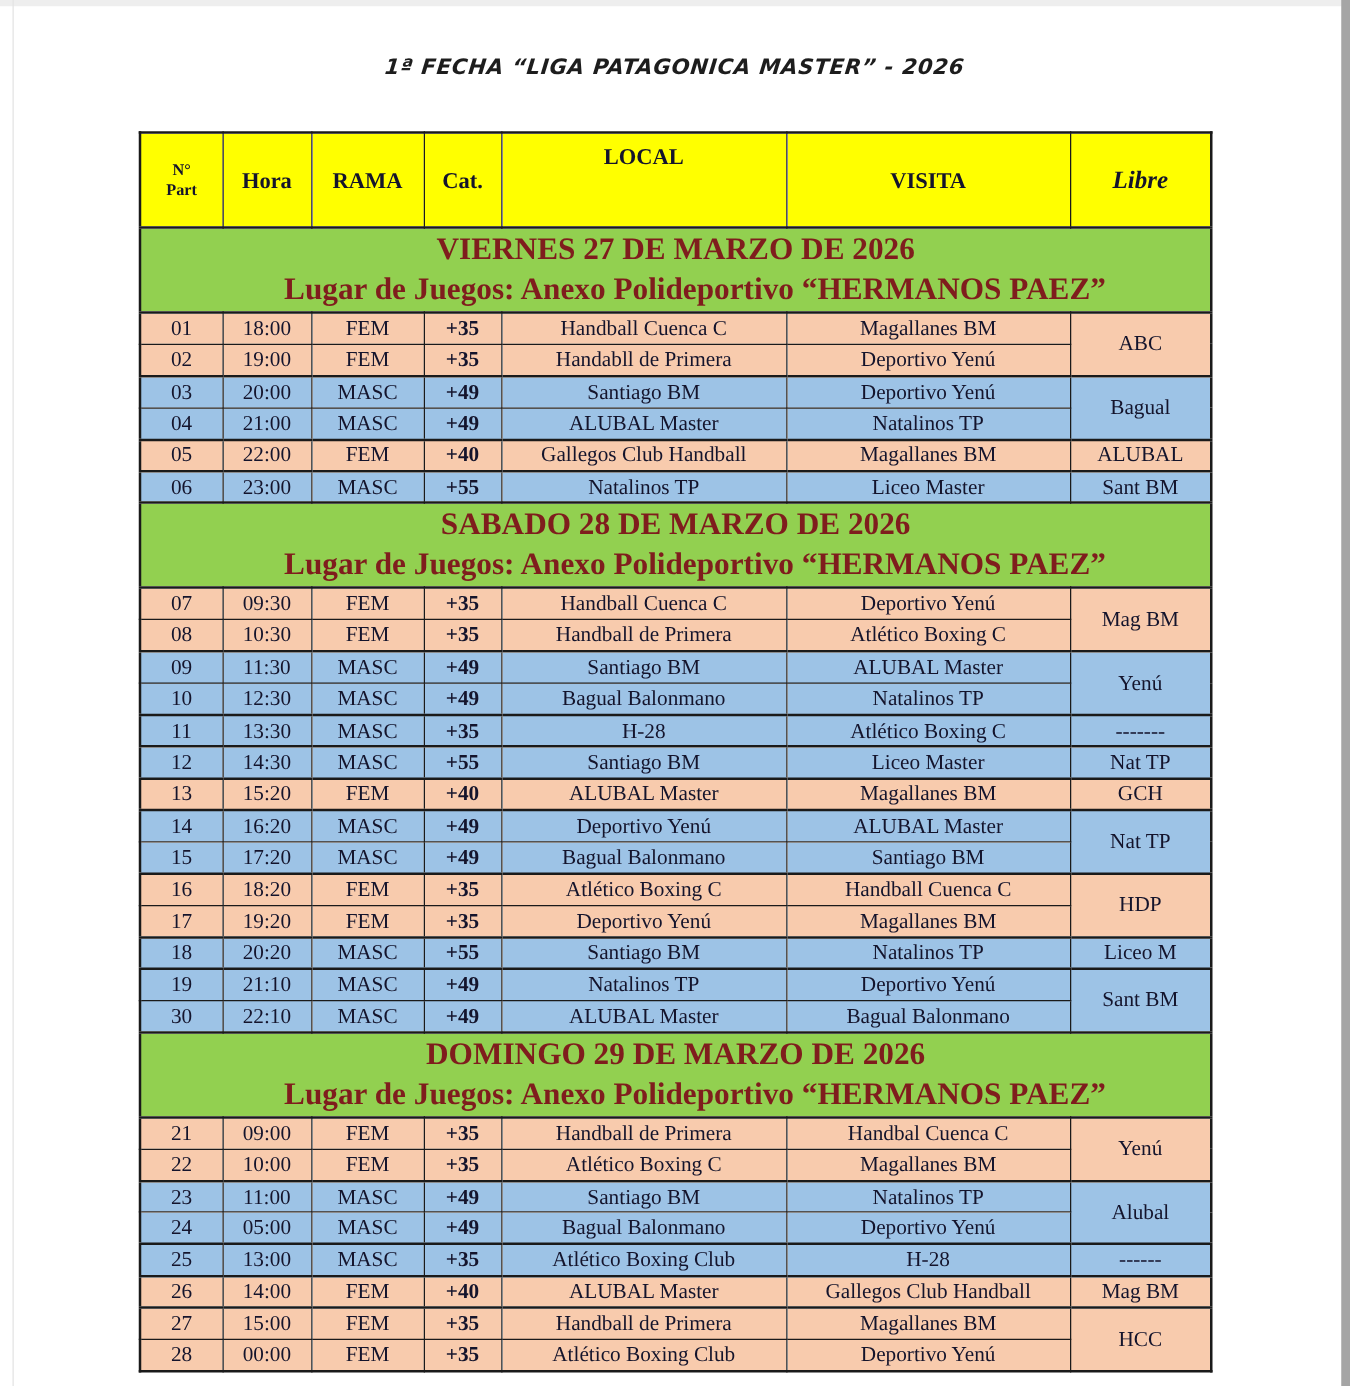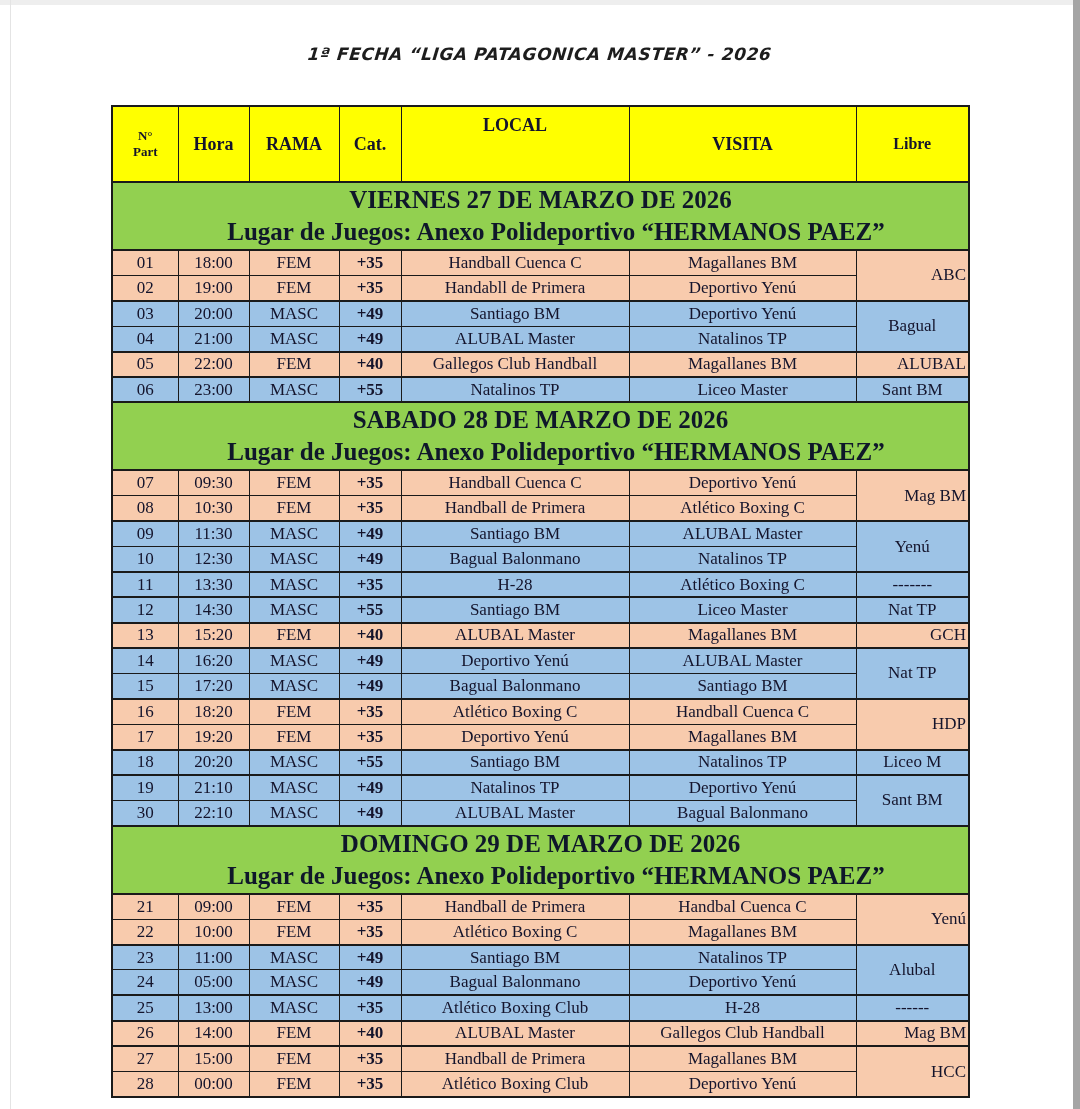--- a/index.html
+++ b/index.html
@@ -32,36 +32,36 @@
   .schedule th, .schedule td {
     border:1px solid #1a1a1a;
     text-align:center; vertical-align:middle;
     color:#14142c; overflow:hidden;
   }
 
   
   tr.head-row th { background:#FFFF00; height:76px; font-weight:bold; font-size:18px; }
   tr.head-row th.h-npart { font-size:13px; line-height:1.2; }
   tr.head-row th.h-local { vertical-align:top; padding-top:8px;margin-top:40px; }
-  tr.head-row th.h-libre { font-size:16px; }
+  tr.head-row th.h-libre { font-size:20px;font-style:italic; }
 
   
   tr.day-band td {
     background:#92D050; height:67px;
     border-top:2px solid #1a1a1a; border-bottom:2px solid #1a1a1a;
-    color:#0f172a; padding:1px 0 2px 0;
+    color:#7f1d1d; padding:1px 0 2px 0;
   }
   .band-title    { font-weight:bold; font-size:25px; line-height:32px; }
   .band-subtitle { font-weight:bold; font-size:25px; line-height:31px;margin-left:31px; }
 
   
   tr.match-row td { height:25.4px; font-size:17px; padding:0 2px; }
   tr.match-row.peach td { background:#F8CBAD; }
   tr.match-row.blue  td { background:#9DC3E6; }
-  td.c-libre.peach { background:#F8CBAD !important;text-align:right; }
+  td.c-libre.peach { background:#F8CBAD !important; }
   td.c-libre.blue  { background:#9DC3E6 !important; }
   td.c-cat { font-weight:bold; }
   tr.group-start td { border-top:2px solid #1a1a1a; }
 </style>
 </head>
 <body>
 
 <div class="edge-top"></div>
 <div class="edge-left"></div>
 <div class="edge-right"></div>

